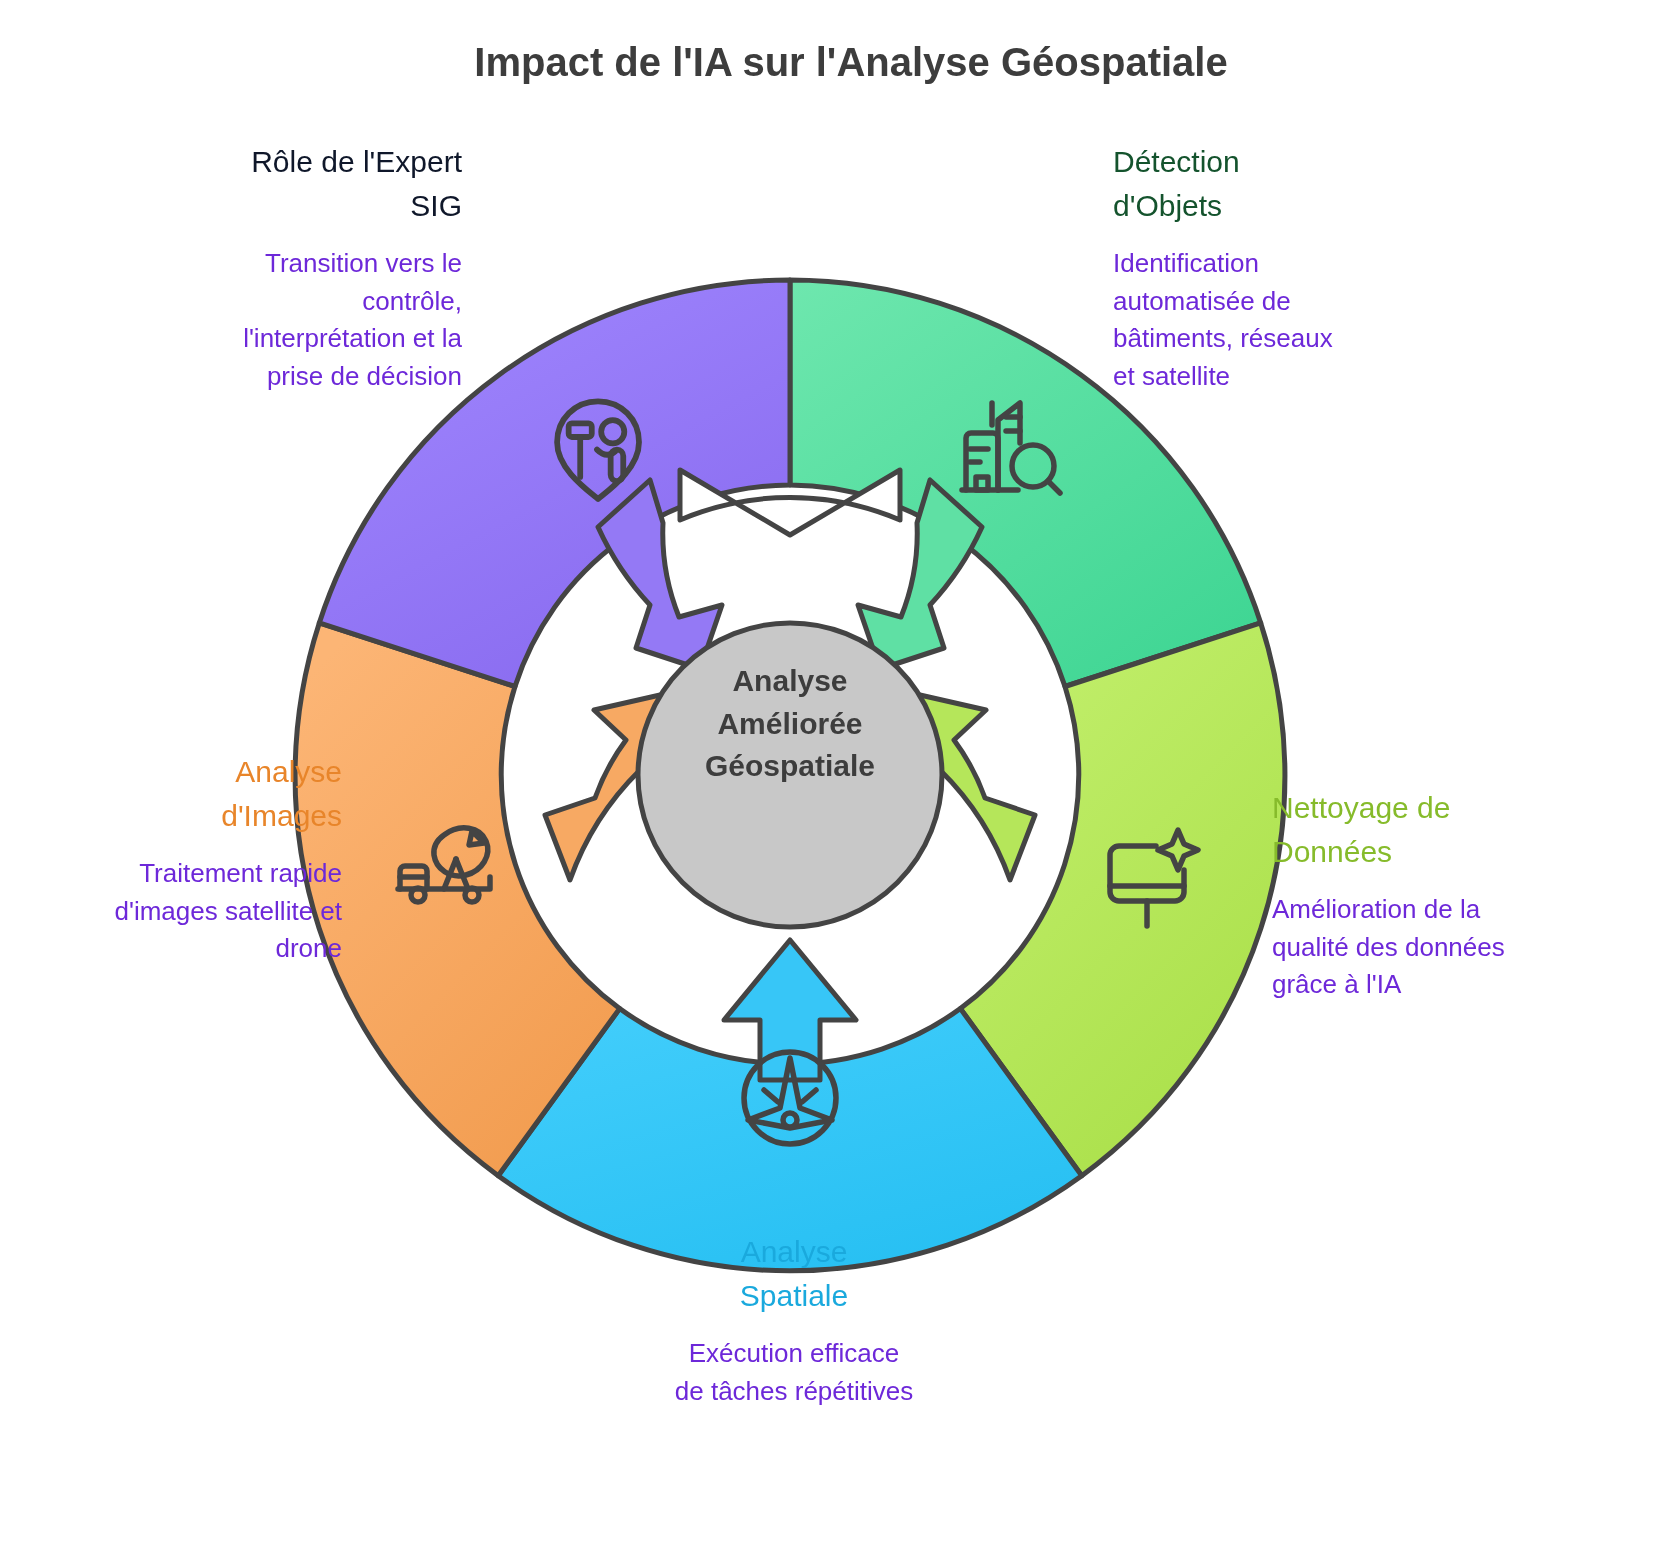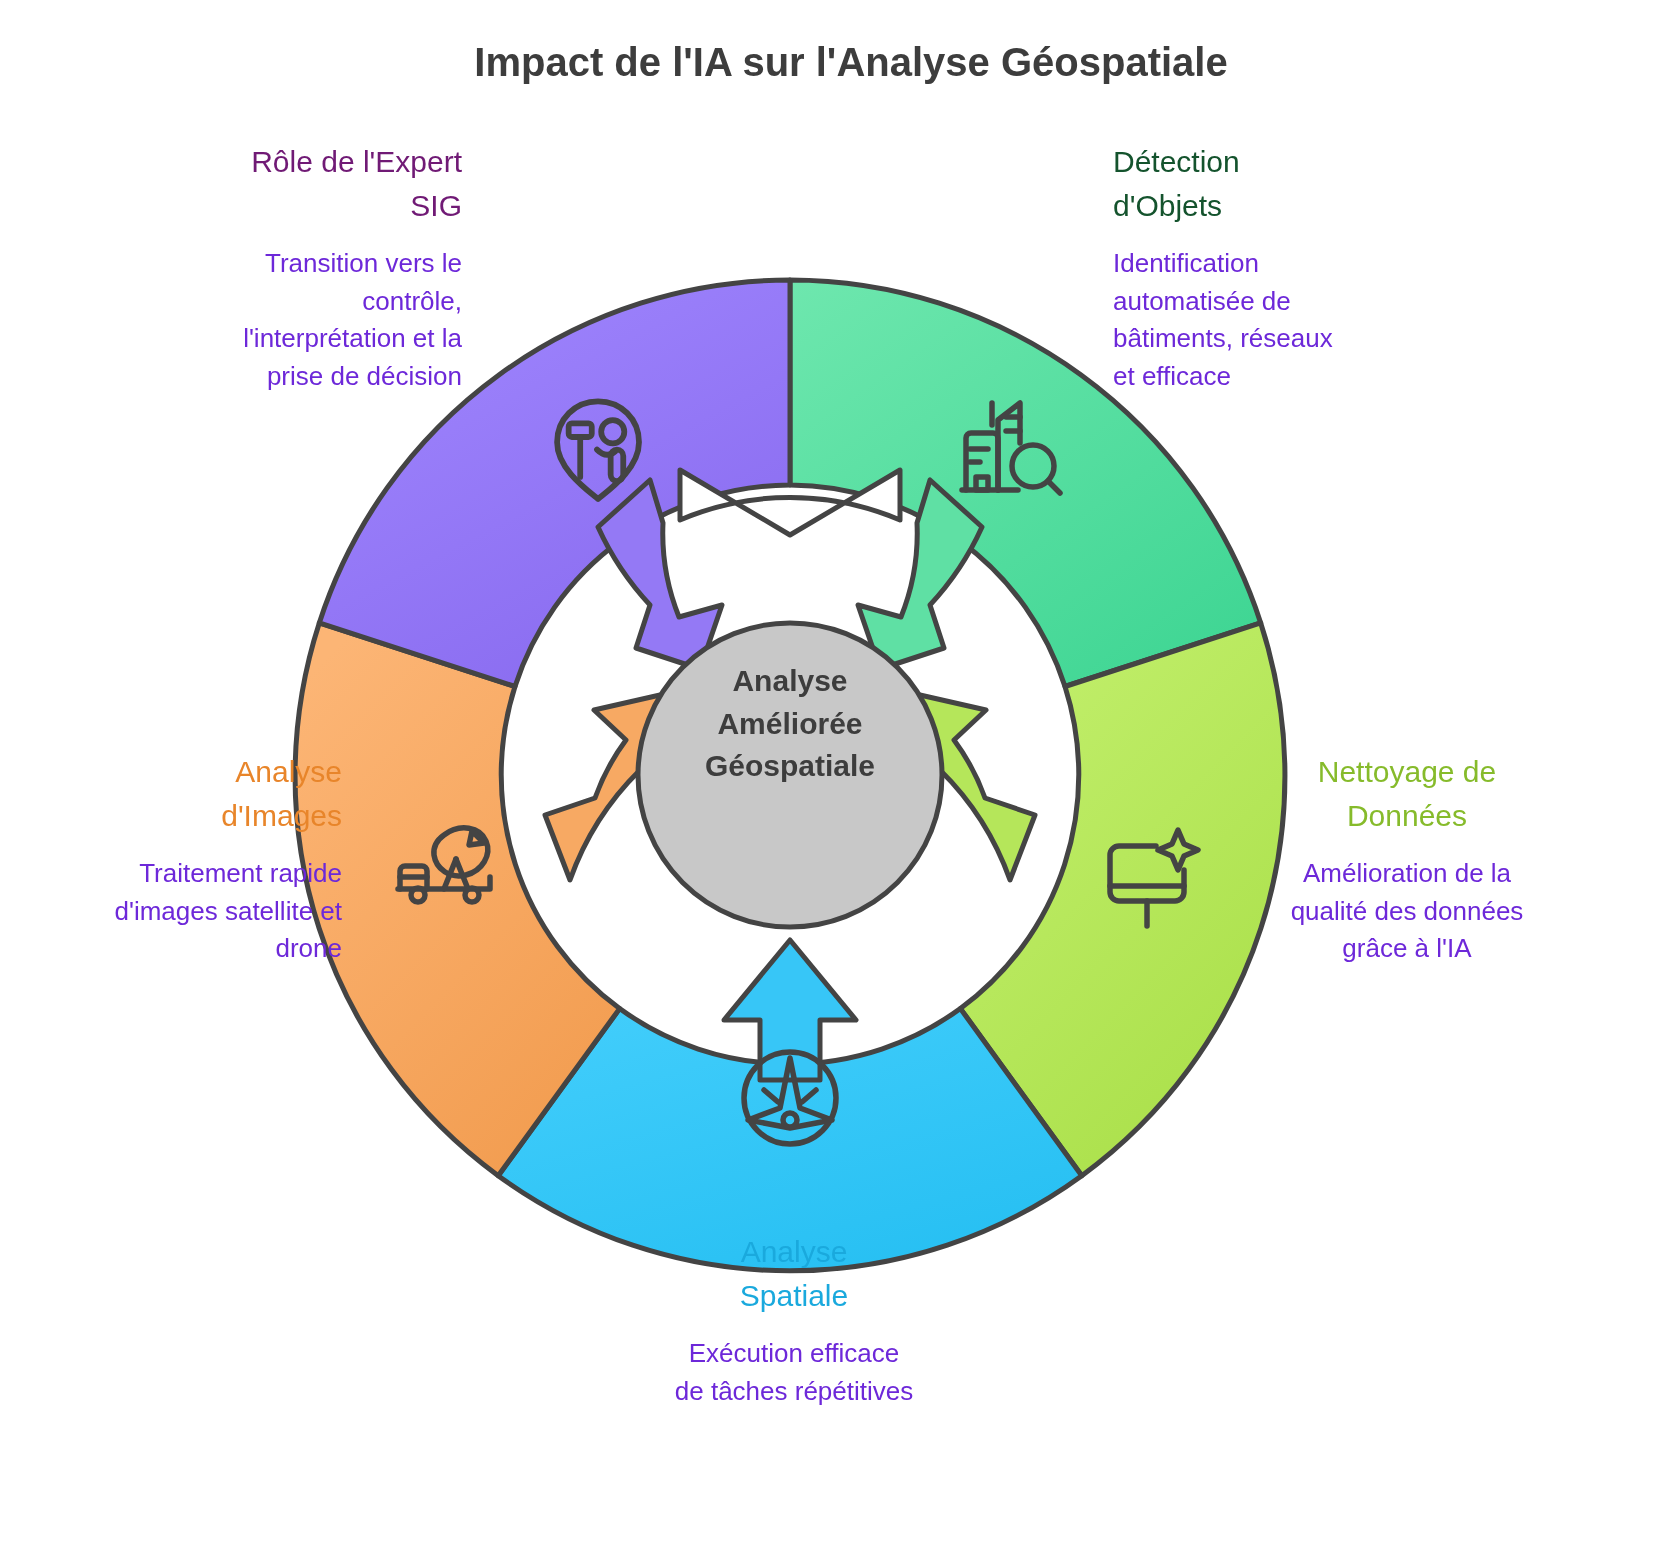--- a/index.html
+++ b/index.html
@@ -54,22 +54,22 @@
   }
   
   #label-object-detection {
     left: 1113px;
     top: 140px;
     text-align: left;
   }
   
   #label-data-cleaning {
     left: 1272px;
-    top: 750px;
-    text-align: center;
+    top: 786px;
+    text-align: left;
   }
   
   #label-image-analysis {
     left: 72px;
     top: 750px;
     text-align: right;
   }
   
   #label-spatial-analysis {
     left: 644px;
@@ -265,42 +265,42 @@
   </g>
 </svg>
 
 <div class="center-text">
   <div>Analyse</div>
   <div>Améliorée</div>
   <div>Géospatiale</div>
 </div>
 
 <div class="label-block" id="label-gis-expert">
-  <div class="label-title" style="color:#701a75">
+  <div class="label-title" style="color:#0f172a">
     <div>Rôle de l'Expert</div>
     <div>SIG</div>
   </div>
   <div class="label-desc">
     <div>Transition vers le</div>
     <div>contrôle,</div>
     <div>l'interprétation et la</div>
     <div>prise de décision</div>
   </div>
 </div>
 
 <div class="label-block" id="label-object-detection">
   <div class="label-title" style="color:#14532d">
     <div>Détection</div>
     <div>d'Objets</div>
   </div>
   <div class="label-desc">
     <div>Identification</div>
     <div>automatisée de</div>
     <div>bâtiments, réseaux</div>
-    <div>et efficace</div>
+    <div>et satellite</div>
   </div>
 </div>
 
 <div class="label-block" id="label-data-cleaning">
   <div class="label-title" style="color:#86bb2b">
     <div>Nettoyage de</div>
     <div>Données</div>
   </div>
   <div class="label-desc">
     <div>Amélioration de la</div>

